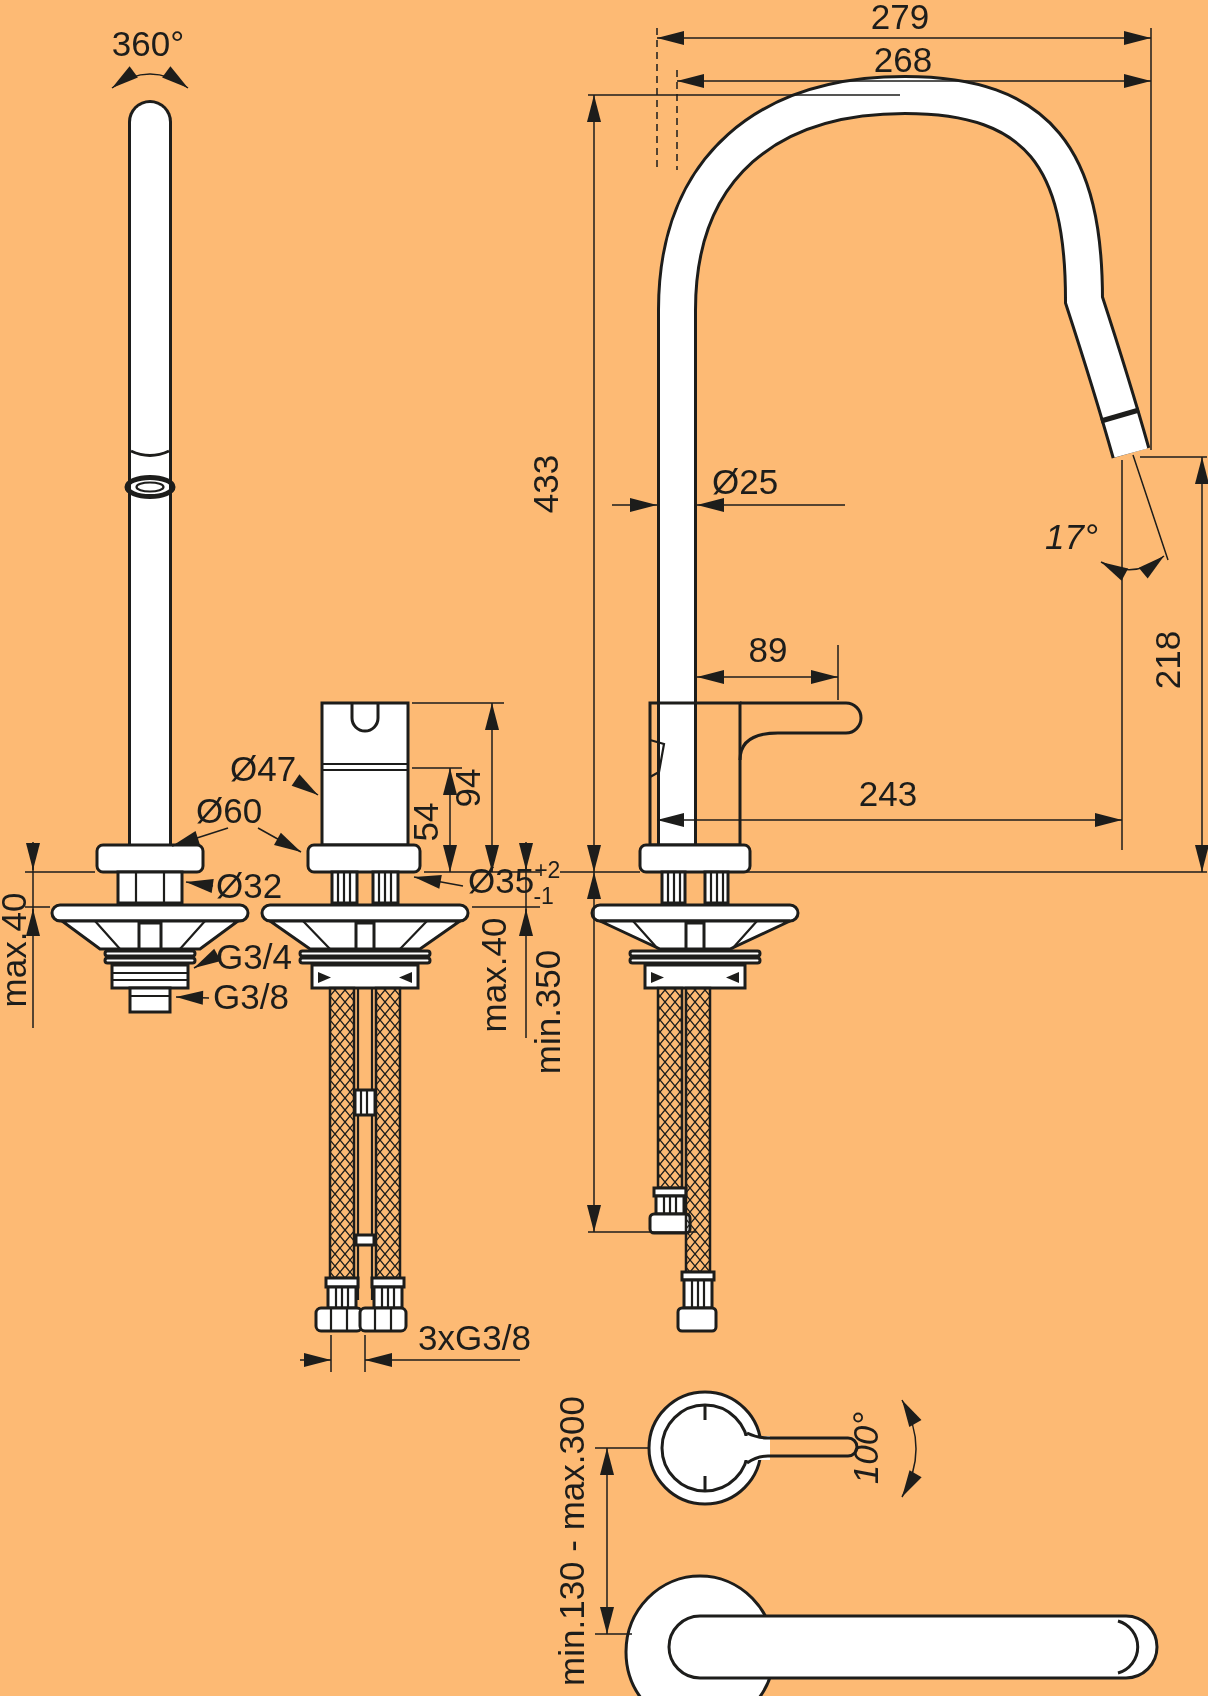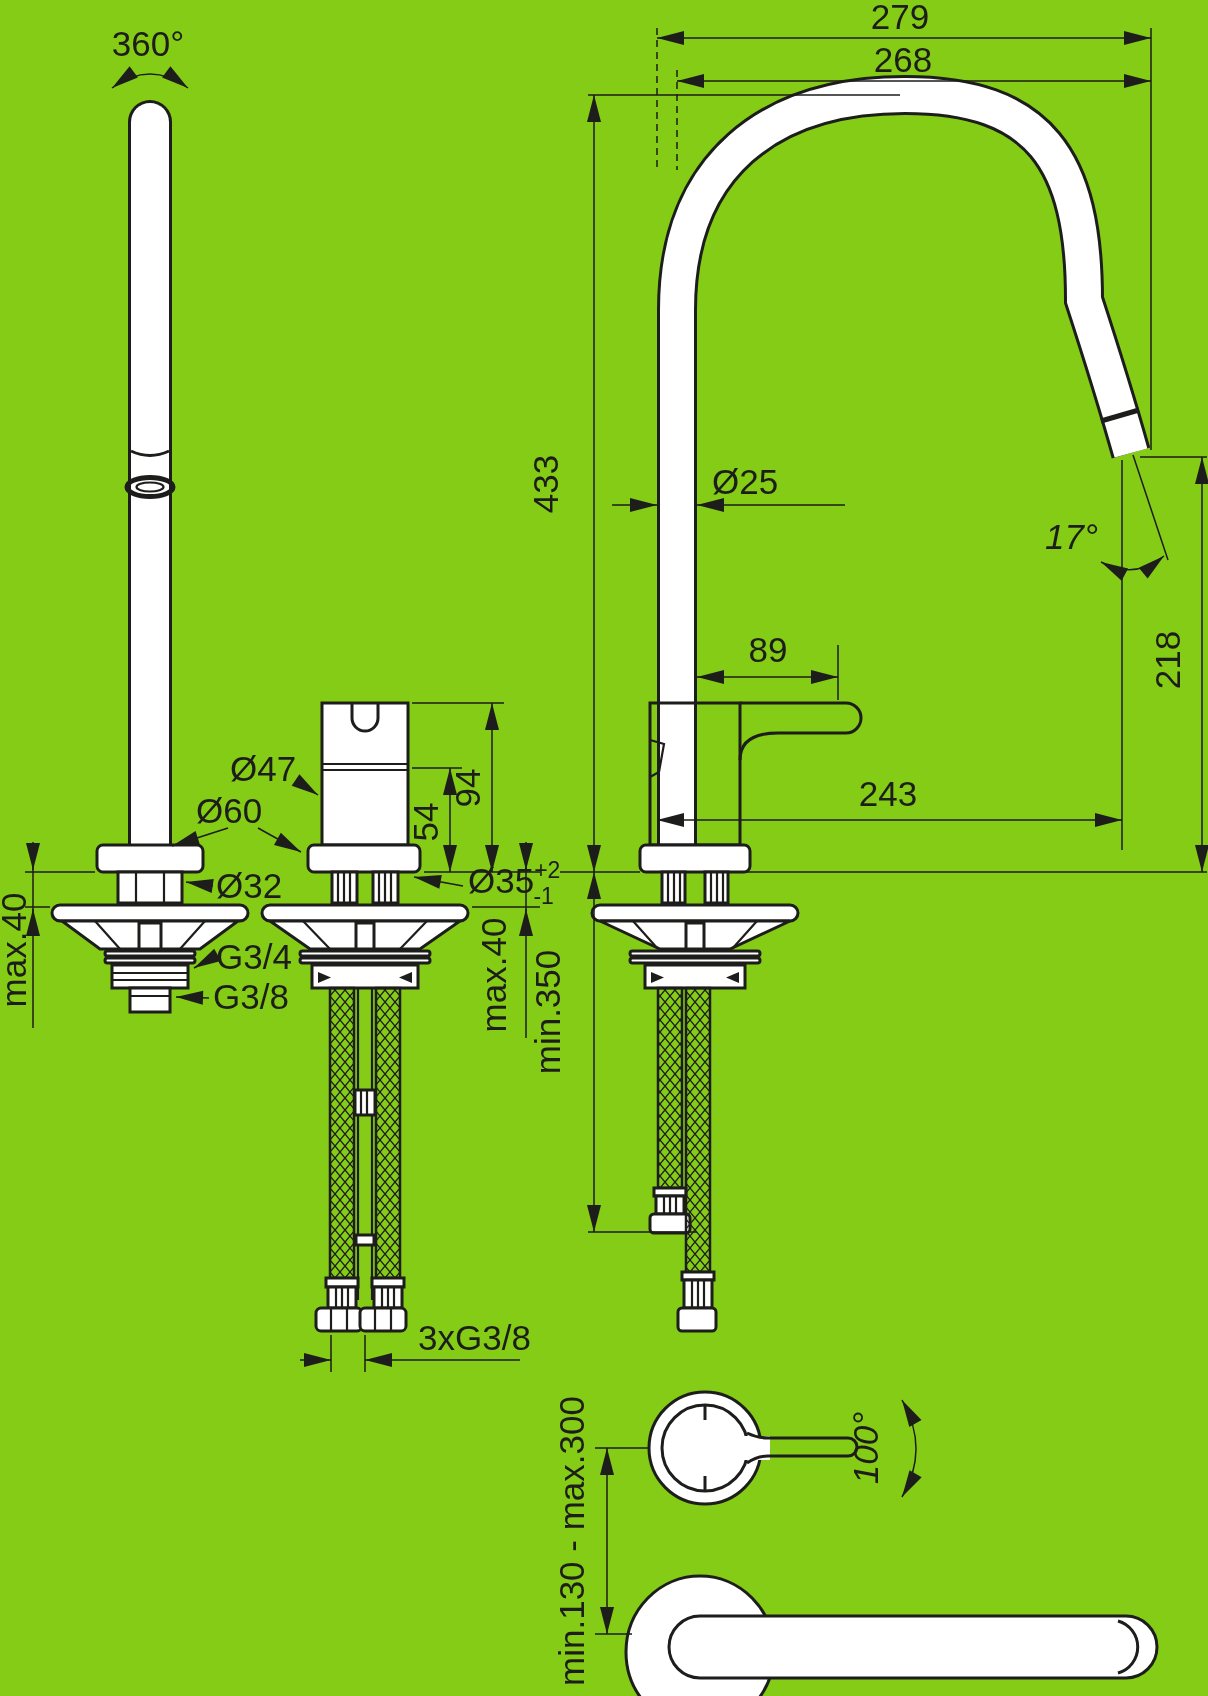--- a/index.html
+++ b/index.html
@@ -1,16 +1,16 @@
 <!DOCTYPE html>
 <html><head>
 <meta charset="utf-8">
 <style>
   html,body{margin:0;padding:0;background:#ffffff;}
-  .page{width:1208px;height:1696px;background:#84cc16;position:relative;overflow:hidden;}
+  .page{width:1208px;height:1696px;background:#fdba74;position:relative;overflow:hidden;}
   svg{display:block;}
   text{fill:#1d1d1b;font-family:"Liberation Sans",sans-serif;font-size:35px;}
   .it{font-style:italic;}
   .sm{font-size:23px;}
   .ln{stroke:#1d1d1b;stroke-width:3;fill:none;}
   .lnw{stroke:#1d1d1b;stroke-width:3;fill:#ffffff;}
   .ln2{stroke:#1d1d1b;stroke-width:2.2;fill:none;}
   .thk{stroke:#1d1d1b;stroke-width:5;fill:none;}
   .dim{stroke:#1d1d1b;stroke-width:1.5;fill:none;}
   .dsh{stroke-dasharray:7 5;}

